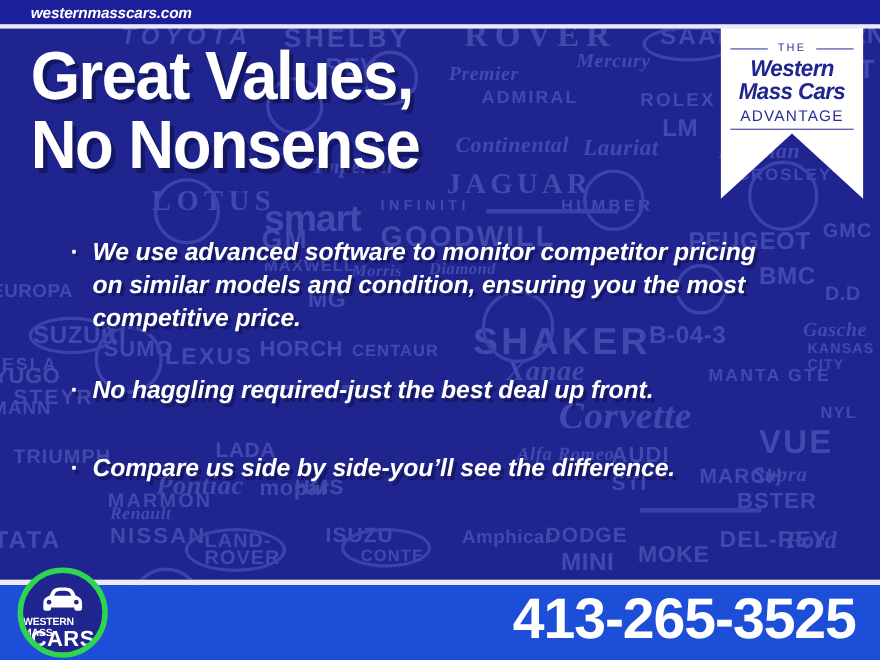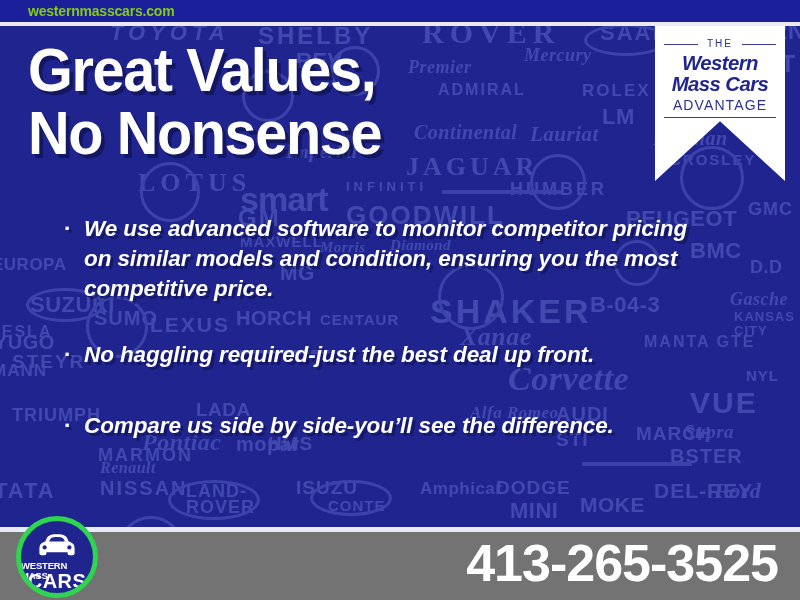--- a/index.html
+++ b/index.html
@@ -65,23 +65,24 @@
   .top-bar {
     position: absolute;
     left: 0; top: 0;
     width: 800px; height: 22px;
     background: #1b1f99;
     z-index: 20;
   }
   .top-bar .site {
     position: absolute;
     left: 28px; top: 3px;
-    color: #84cc16;
+    color: #ffffff;
     font-size: 14px;
     font-weight: bold;
+    font-style: italic;
     letter-spacing: -.2px;
   }
   .top-rule {
     position: absolute;
     left: 0; top: 22px;
     width: 800px; height: 4px;
     background: #e9eaf5;
     z-index: 20;
   }
 
@@ -205,21 +206,21 @@
     position: absolute;
     left: 0; top: 527px;
     width: 800px; height: 5px;
     background: #e9eaf5;
     z-index: 22;
   }
   .footer {
     position: absolute;
     left: 0; top: 532px;
     width: 800px; height: 68px;
-    background: #737373;
+    background: #1d4ed8;
     z-index: 22;
   }
   .phone {
     position: absolute;
     right: 22px; top: 5px;
     color: #ffffff;
     font-size: 52px;
     font-weight: bold;
     letter-spacing: -1px;
     line-height: 1;
@@ -278,21 +279,21 @@
       <span style="left:268px; top:30px;  font-size:24px; letter-spacing:3px;">SHELBY</span>
       <span class="serif" style="left:432px; top:24px;  font-size:30px; letter-spacing:6px;">ROVER</span>
       <span style="left:610px; top:28px;  font-size:22px; letter-spacing:2px;">SAAB</span>
       <span style="left:718px; top:26px;  font-size:23px;">SATURN</span>
       <span style="left:392px; top:2px;   font-size:26px; letter-spacing:4px;">PONTIAC</span>
       <span style="left:540px; top:0px;   font-size:20px;">SCION</span>
       <span style="left:752px; top:58px;  font-size:24px;">FIAT</span>
       <span class="serif" style="left:148px; top:176px; font-size:26px; letter-spacing:5px;">LOTUS</span>
       <span class="serif" style="left:416px; top:160px; font-size:26px; letter-spacing:4px;">JAGUAR</span>
       <span style="left:356px; top:186px; font-size:13px; letter-spacing:4px;">INFINITI</span>
-      <span style="left:520px; top:186px; font-size:18px; letter-spacing:3px;">HUMBER</span>
+      <span style="left:520px; top:186px; font-size:15px; letter-spacing:3px;">HUMBER</span>
       <span style="left:250px; top:188px; font-size:34px; letter-spacing:-1px;">smart</span>
       <span class="ital" style="left:424px; top:128px; font-size:20px;">Continental</span>
       <span class="ital" style="left:540px; top:130px; font-size:21px;">Lauriat</span>
       <span class="ital" style="left:664px; top:134px; font-size:20px;">Alleman</span>
       <span style="left:448px; top:88px;  font-size:16px; letter-spacing:2px;">ADMIRAL</span>
       <span class="ital" style="left:418px; top:64px;  font-size:18px;">Premier</span>
       <span class="ital" style="left:534px; top:52px;  font-size:18px;">Mercury</span>
       <span style="left:592px; top:88px;  font-size:17px; letter-spacing:2px;">ROLEX</span>
       <span style="left:612px; top:112px; font-size:22px;">LM</span>
       <span style="left:306px; top:56px;  font-size:22px;">REV</span>

